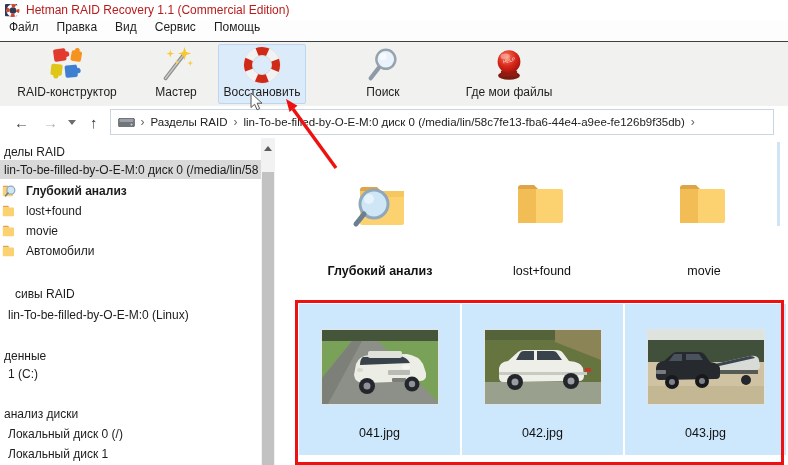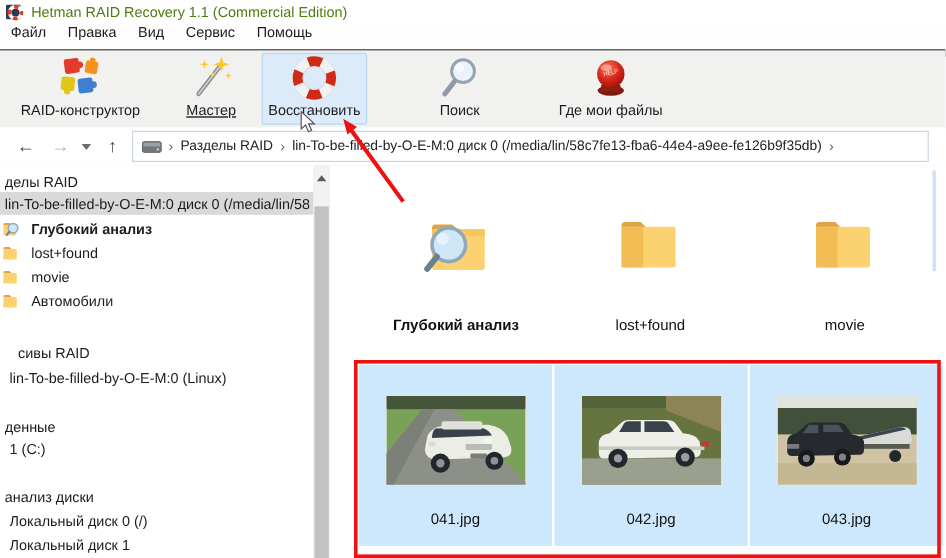--- a/index.html
+++ b/index.html
@@ -7,34 +7,34 @@
     width:788px;height:465px;position:relative;overflow:hidden;
     background:#ffffff;
     font-family:"Liberation Sans","DejaVu Sans",sans-serif;
     -webkit-font-smoothing:antialiased;
   }
   .abs{position:absolute;}
 
   
   .titlebar{left:0;top:0;width:788px;height:20px;background:#fff;display:flex;align-items:center;}
   .title-icon{width:15px;height:15px;margin-left:5px;}
-  .title-text{margin-left:6px;font-size:12px;color:#4d7c0f;}
+  .title-text{margin-left:6px;font-size:12px;color:#b91c1c;}
 
   
   .menubar{left:0;top:20px;width:788px;height:21px;background:#fdfdfd;display:flex;align-items:flex-start;border-bottom:6px solid #404040;}
   .menu-item{font-size:12px;color:#1d1d1d;padding:0 9px;cursor:default;}
 
   
   .toolbar{left:0;top:42px;width:788px;height:64px;background:#f1f1f0;border-bottom:1px solid #dedede;}
   .tb-btn{position:absolute;top:2px;height:58px;display:flex;flex-direction:column;align-items:center;justify-content:flex-start;border:1px solid transparent;border-radius:2px;}
   .tb-btn .tb-icon{height:40px;display:flex;align-items:center;justify-content:center;}
   .tb-btn .tb-label{font-size:12px;color:#1d1d1d;line-height:14px;white-space:nowrap;}
   .tb-btn.active{background:#dcebfa;border-color:#bcd8f0;}
   .tb1{left:4px;width:124px;}
-  .tb2{left:138px;width:74px;text-decoration:underline;}
+  .tb2{left:138px;width:74px;}
   .tb3{left:218px;width:86px;}
   .tb4{left:348px;width:68px;}
   .tb5{left:452px;width:112px;}
 
   
   .addressbar{left:0;top:106px;width:788px;height:32px;background:#fff;border-bottom:1px solid #ededed;display:flex;align-items:center;}
   .nav-glyph{font-size:15px;line-height:15px;color:#3f3f3f;margin-left:14px;cursor:default;}
   .nav-glyph.disabled{color:#b3b3b3;}
   .nav-chevron-down{width:0;height:0;border-left:4px solid transparent;border-right:4px solid transparent;border-top:5px solid #6d6d6d;margin-left:10px;}
   .addr-box{margin-left:12px;width:662px;height:24px;border:1px solid #c9d6e2;background:#fff;display:flex;align-items:center;overflow:hidden;}

